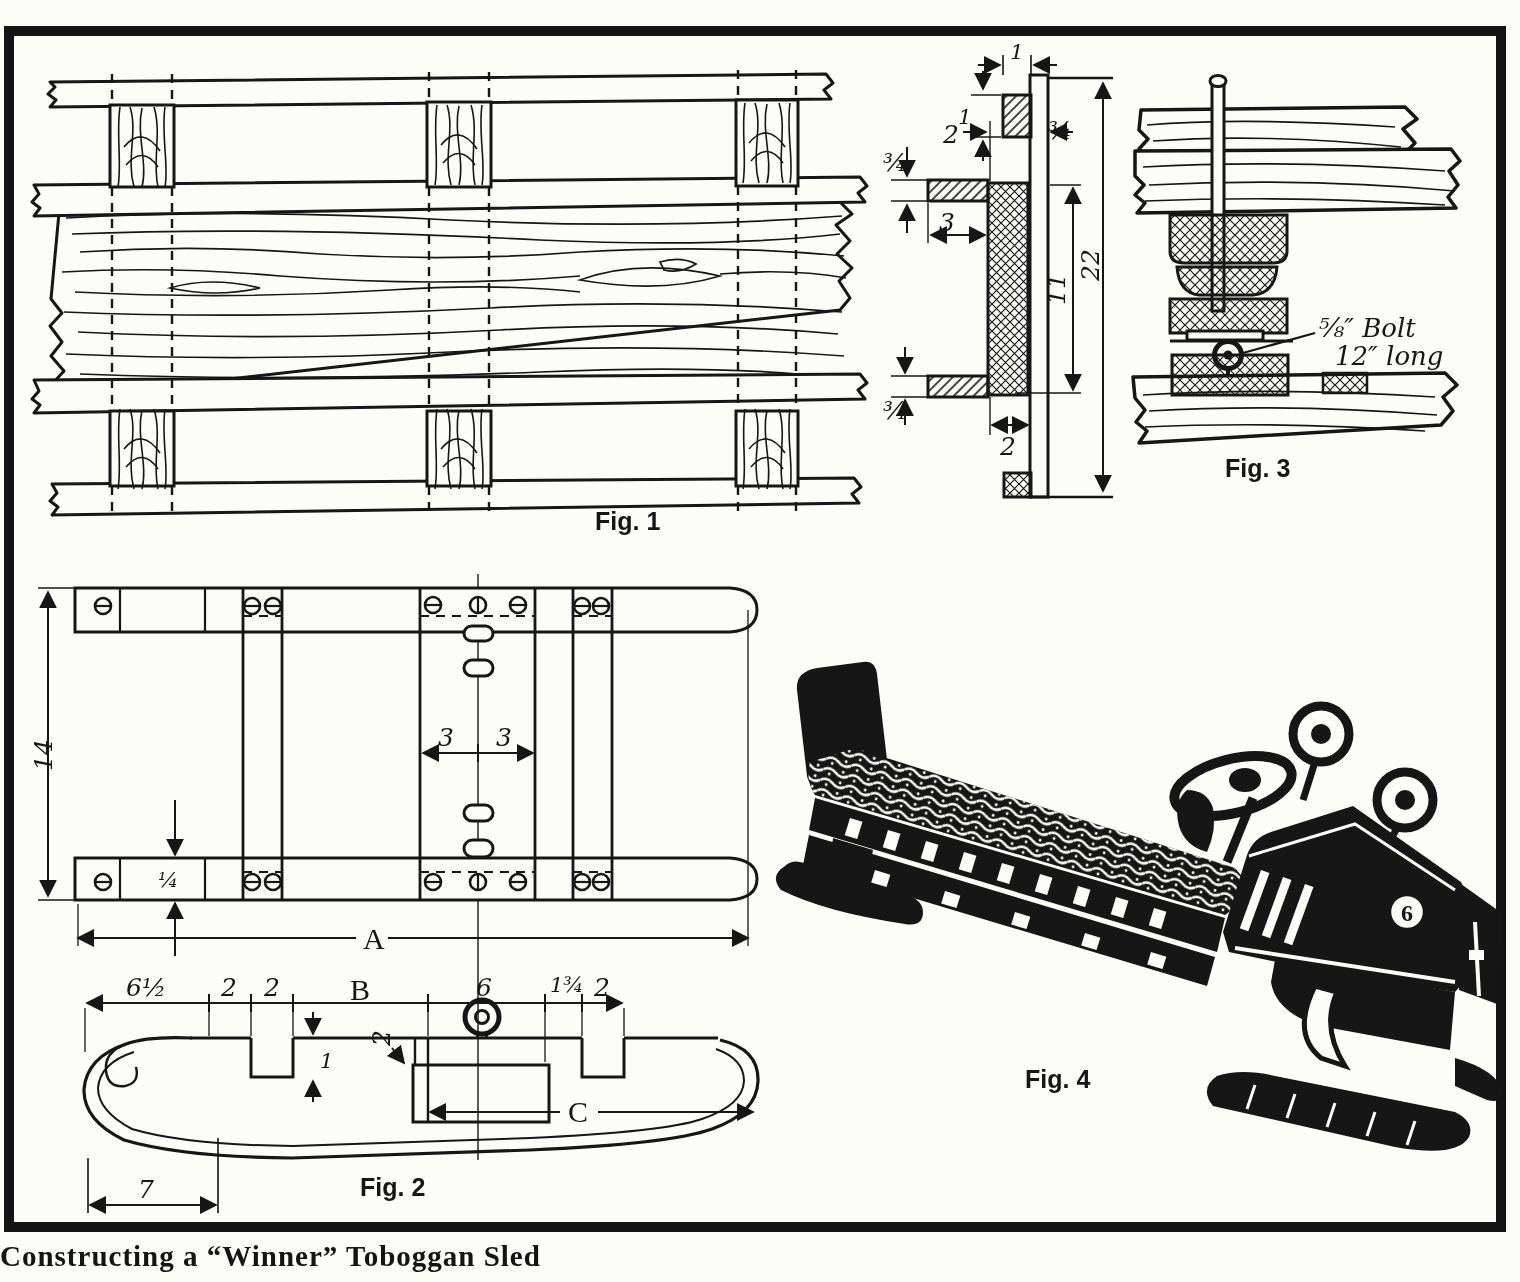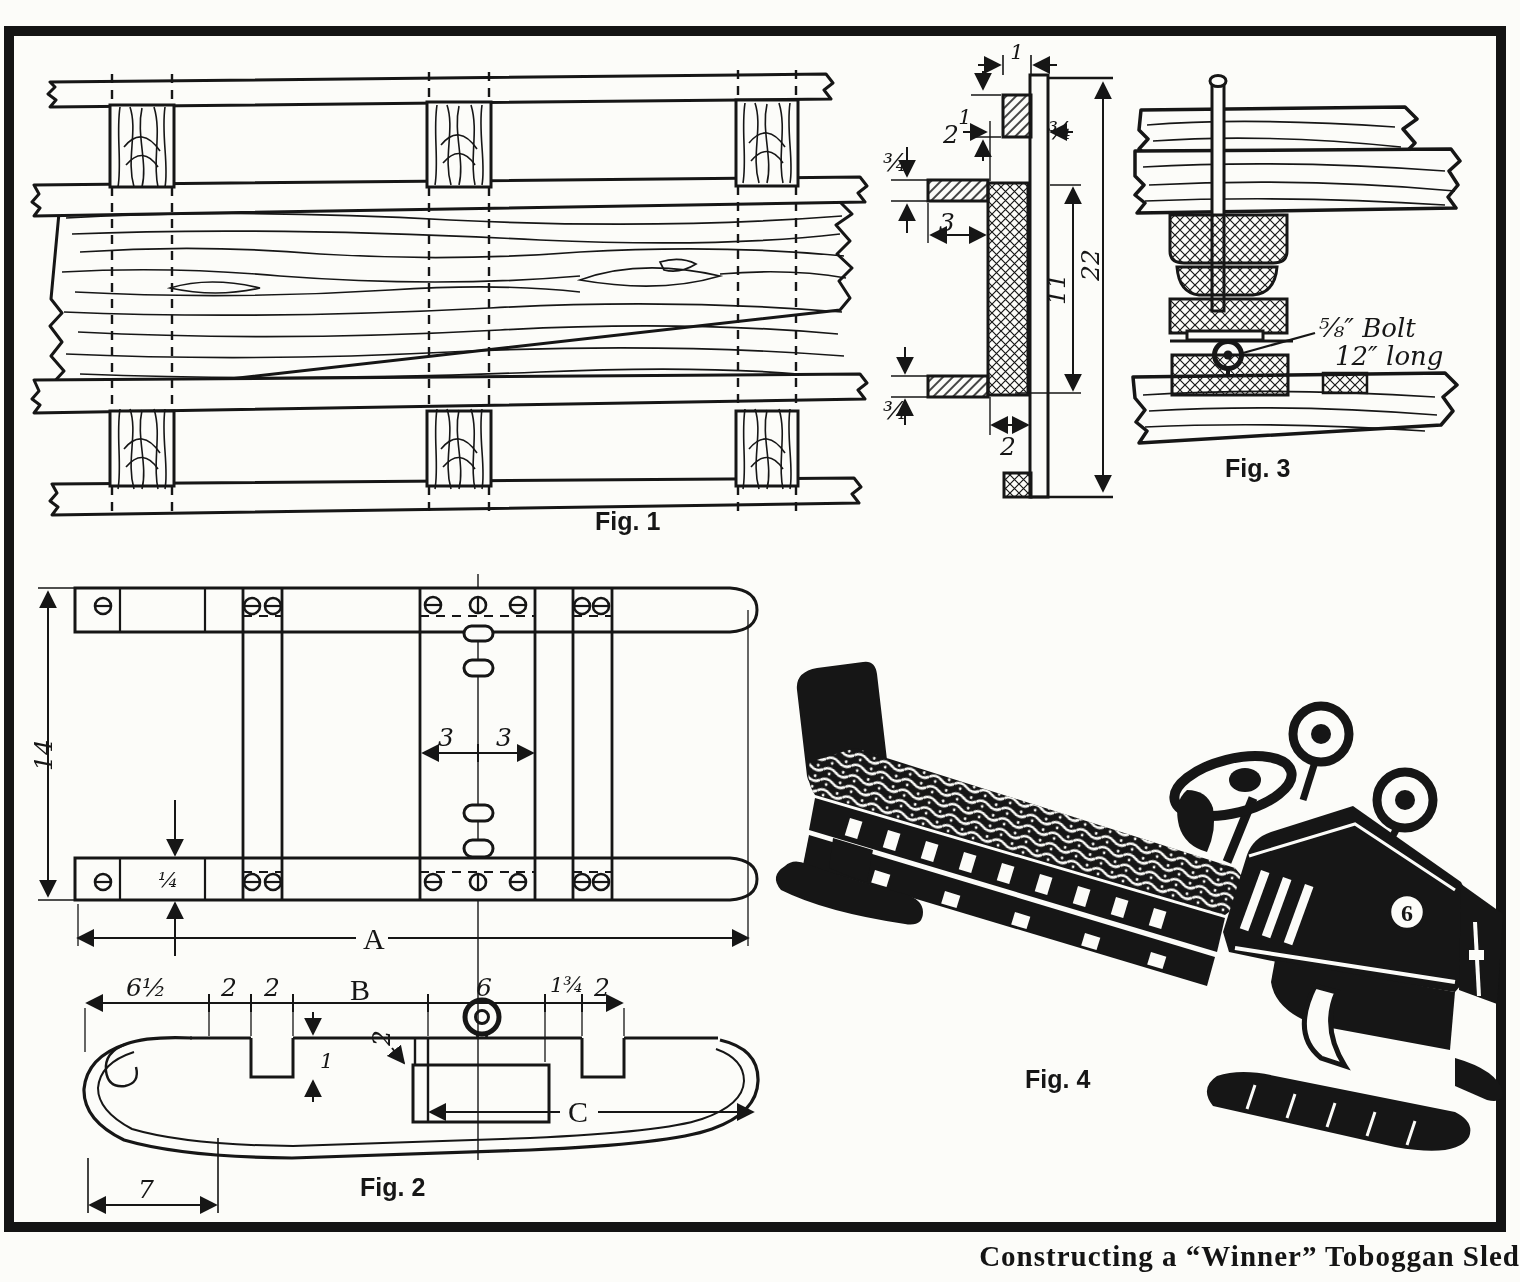--- a/index.html
+++ b/index.html
@@ -1,21 +1,21 @@
 <!DOCTYPE html>
 <html><head>
 <meta charset="utf-8">
 <style>
   html,body{margin:0;padding:0;background:#e8e8e4;}
   .page{position:relative;width:1520px;height:1282px;background:#fcfcf9;overflow:hidden;
         font-family:"Liberation Sans",sans-serif;}
   .frame{position:absolute;left:4px;top:26px;width:1502px;height:1206px;
          border:10px solid #141414;box-sizing:border-box;}
   .figsvg{position:absolute;}
-  .main-caption{position:absolute;left:0;top:1240px;width:1520px;text-align:right;
+  .main-caption{position:absolute;left:0;top:1240px;width:1520px;text-align:left;
     font-family:"Liberation Serif",serif;font-weight:bold;font-size:29px;color:#141414;
     letter-spacing:1px;}
   
   text{fill:#161616;}
   .dim{font-family:"DejaVu Serif",serif;font-style:italic;font-size:25px;}
   .dimS{font-family:"DejaVu Serif",serif;font-style:italic;font-size:21px;}
   .letter{font-family:"Liberation Serif",serif;font-size:30px;}
   .cap{font-family:"Liberation Sans",sans-serif;font-weight:bold;font-size:25px;letter-spacing:0px;}
   .note{font-family:"DejaVu Serif",serif;font-style:italic;font-size:26px;}
 </style>

